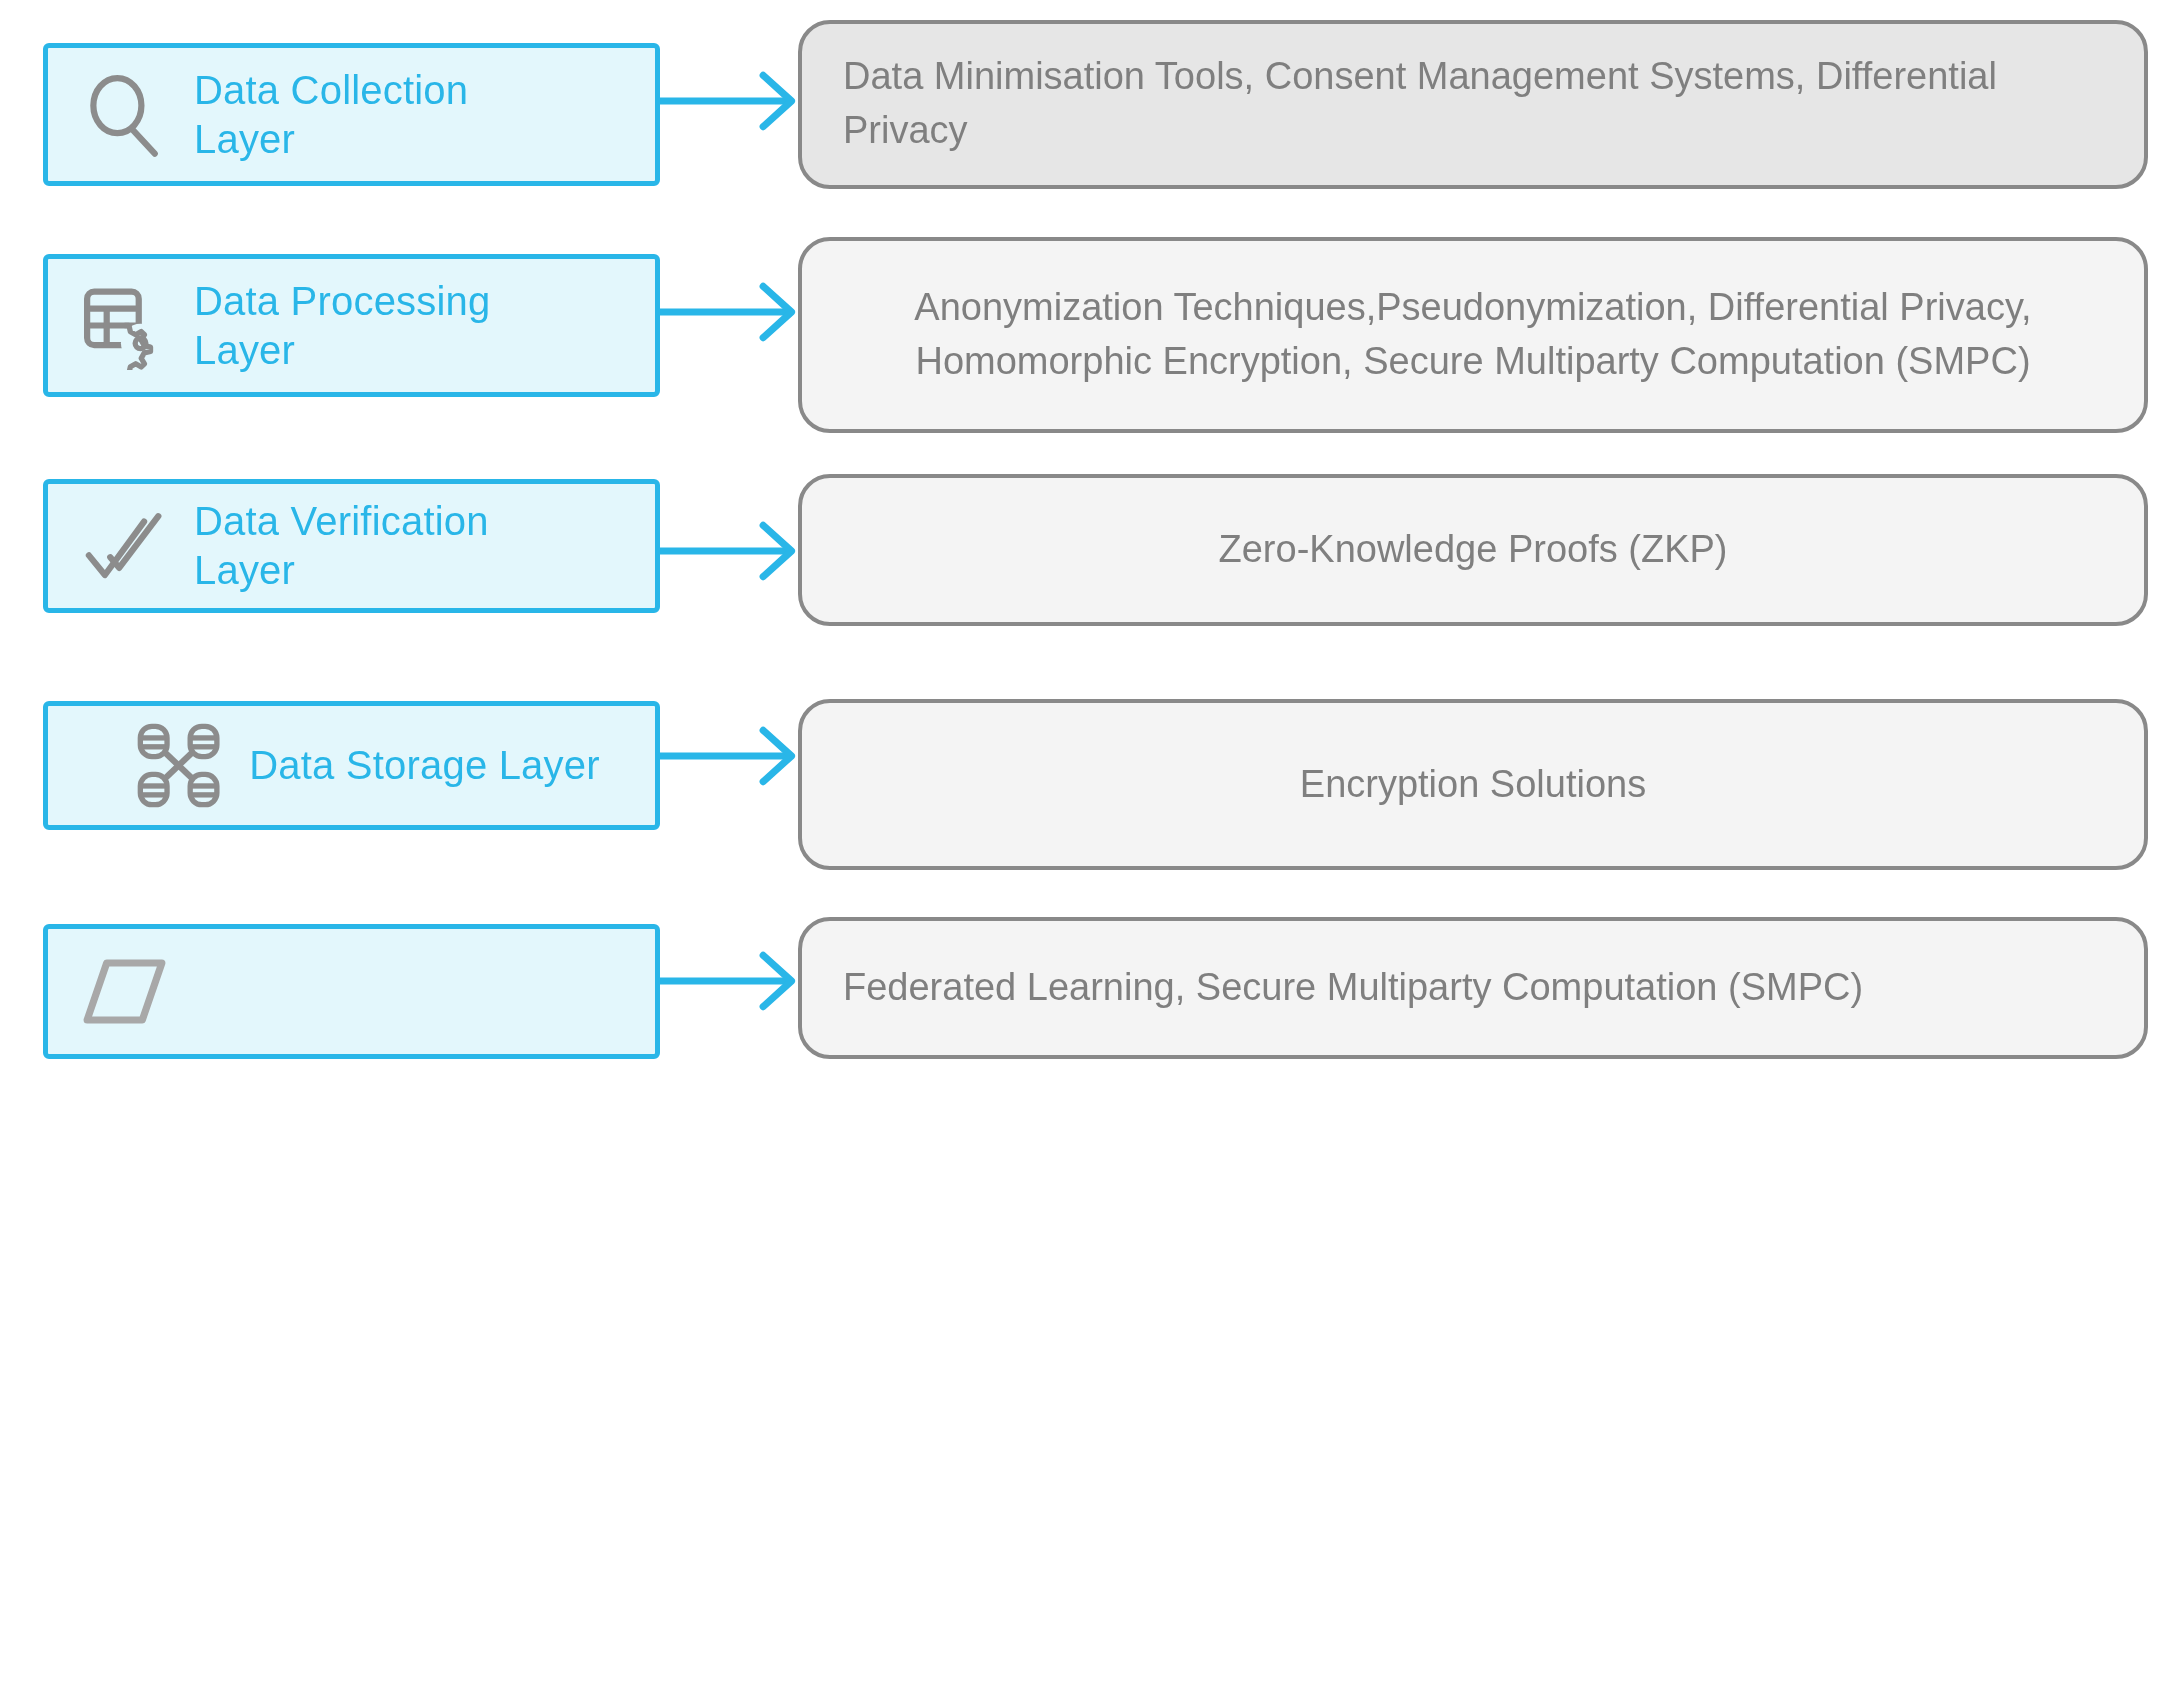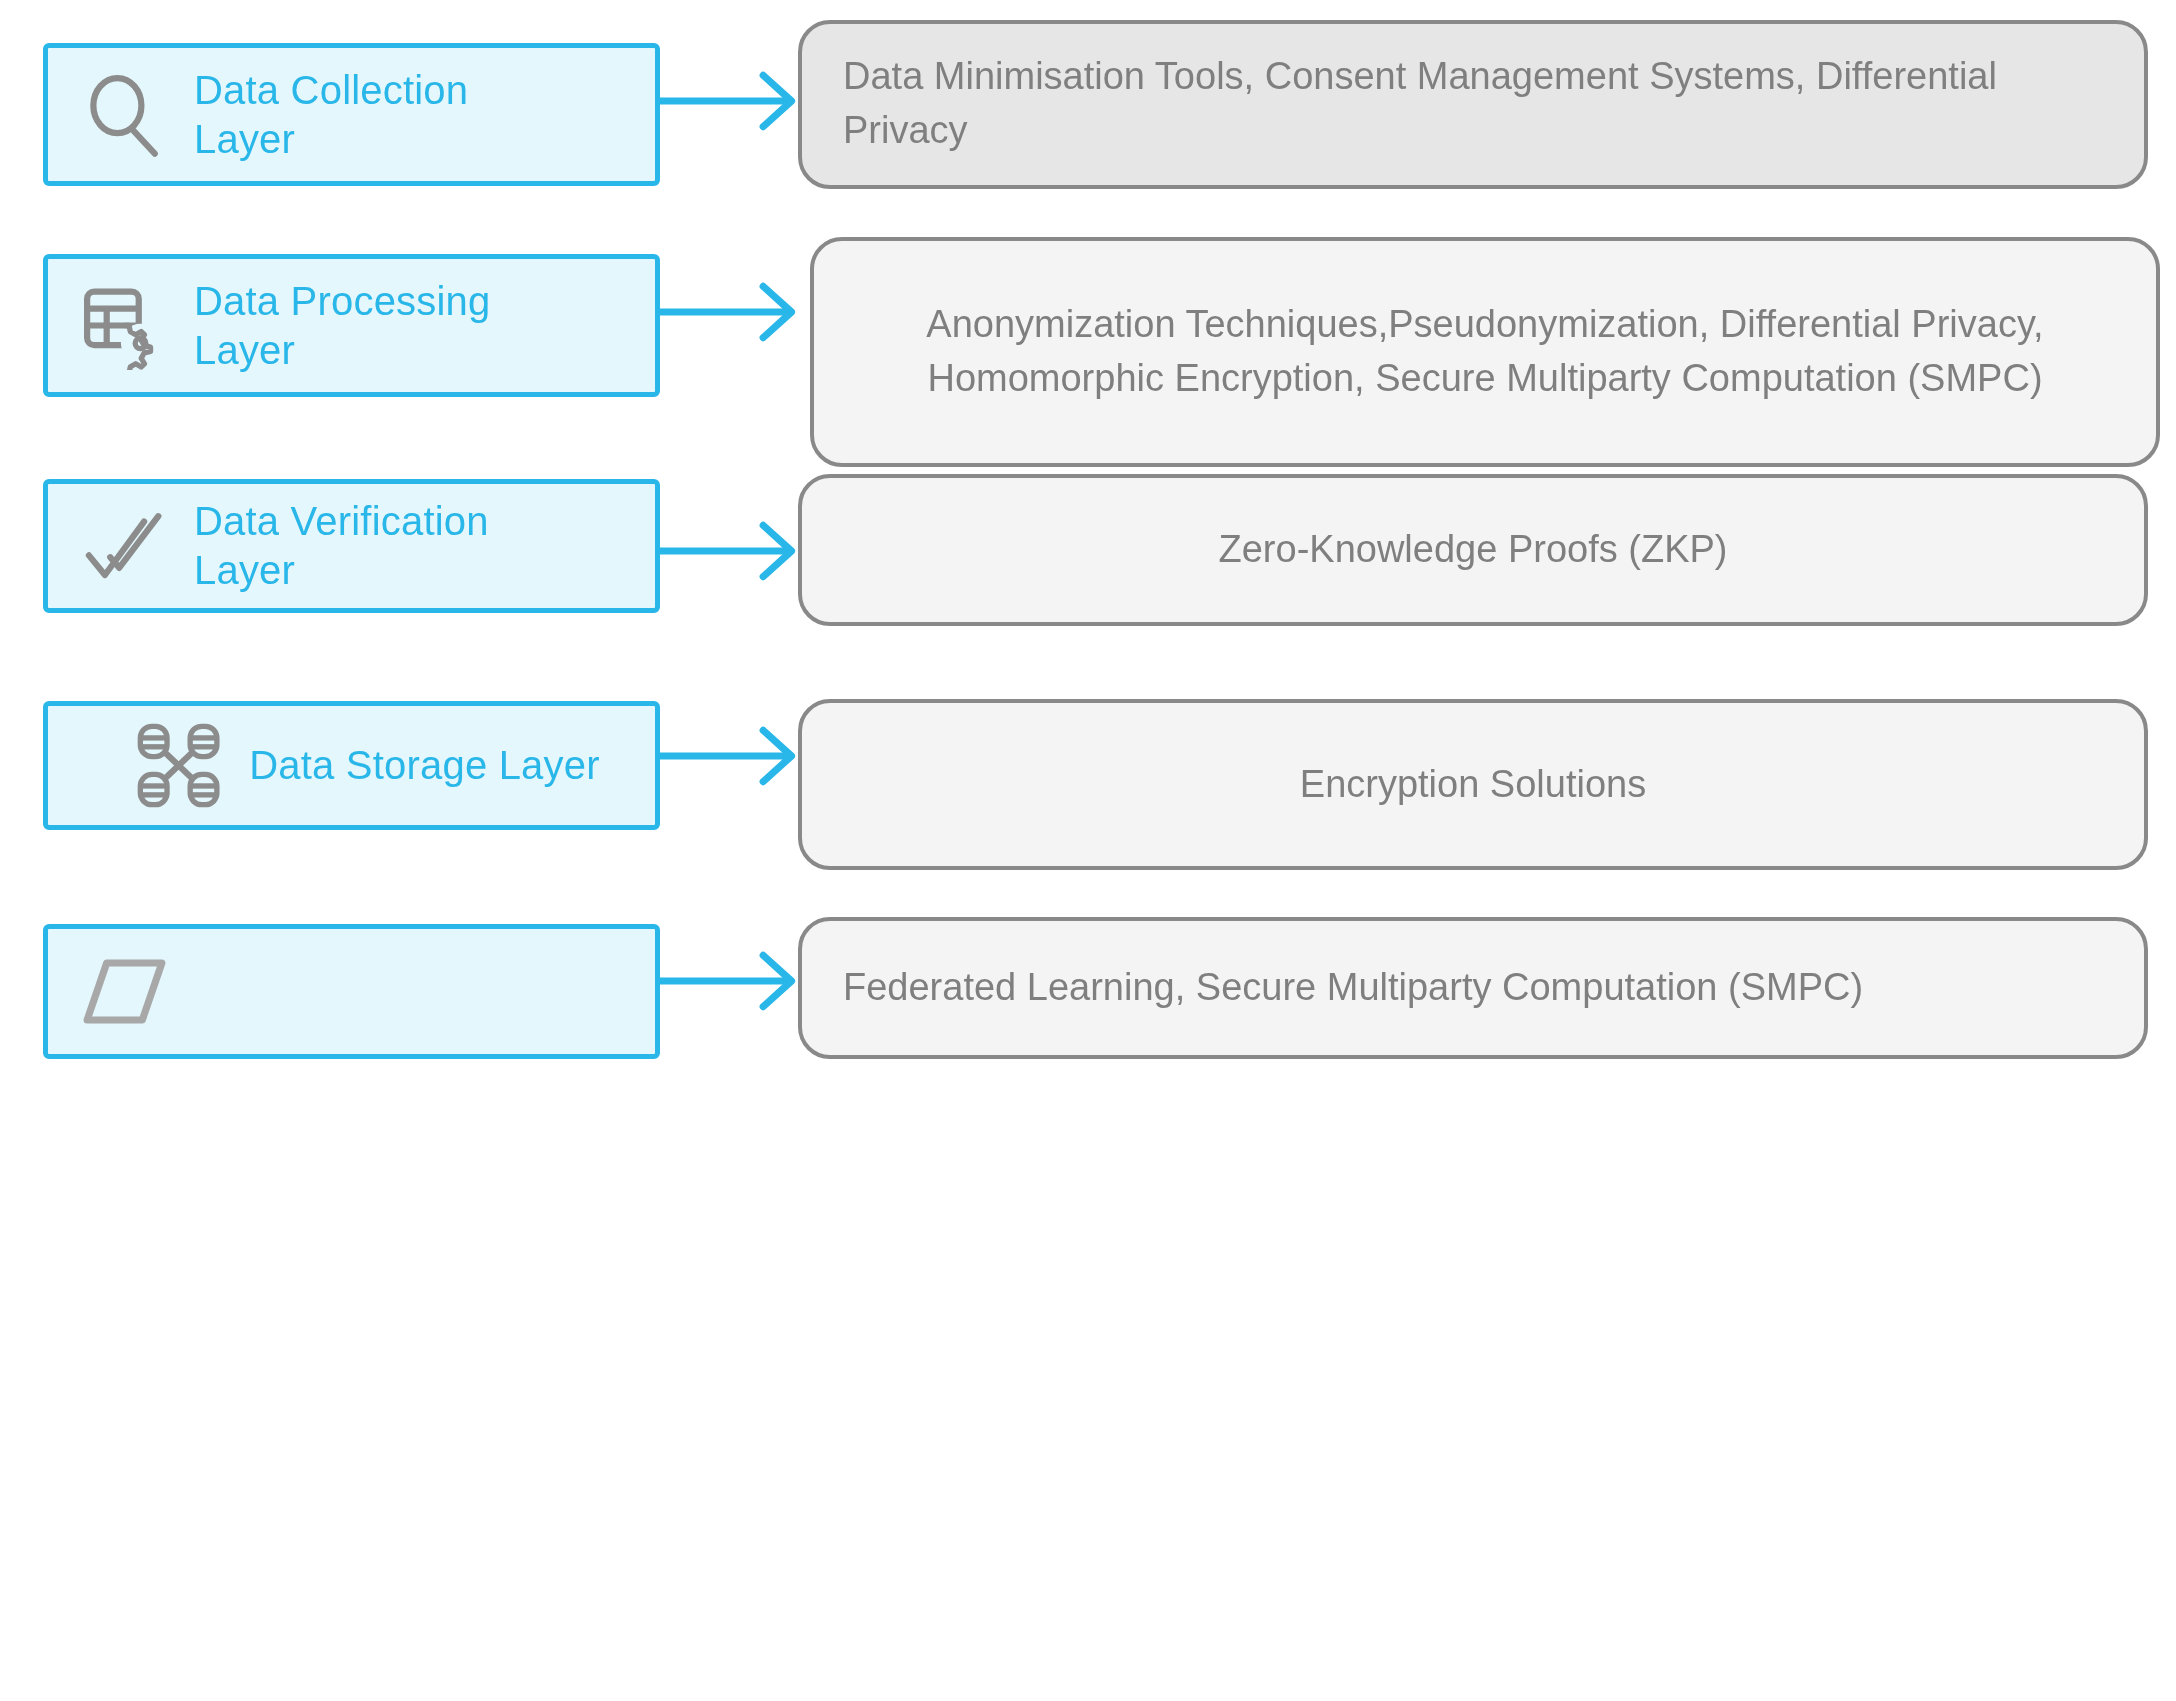--- a/index.html
+++ b/index.html
@@ -64,21 +64,21 @@
   }
   .align-left{text-align:left;}
   .align-center{text-align:center;}
 
   
   #row-1 .card  {top:43px;  width:617px;height:143px;}
   #row-1 .panel {top:19.6px;  height:169px;}
   #row-1 .arrow {left:658px;top:70px;}
 
   #row-2 .card  {top:254px; width:617px;height:143px;}
-  #row-2 .panel {top:237px; height:230px;margin-left:12px;}
+  #row-2 .panel {top:237px; height:196px;}
   #row-2 .arrow {left:658px;top:281px;}
 
   #row-3 .card  {top:479px; width:617px;height:134px;}
   #row-3 .panel {top:474px; height:152px;}
   #row-3 .arrow {left:658px;top:520px;}
 
   #row-4 .card  {top:701px; width:617px;height:129px;justify-content:center;}
   #row-4 .panel {top:699px; height:171px;}
   #row-4 .arrow {left:658px;top:725px;}
 

